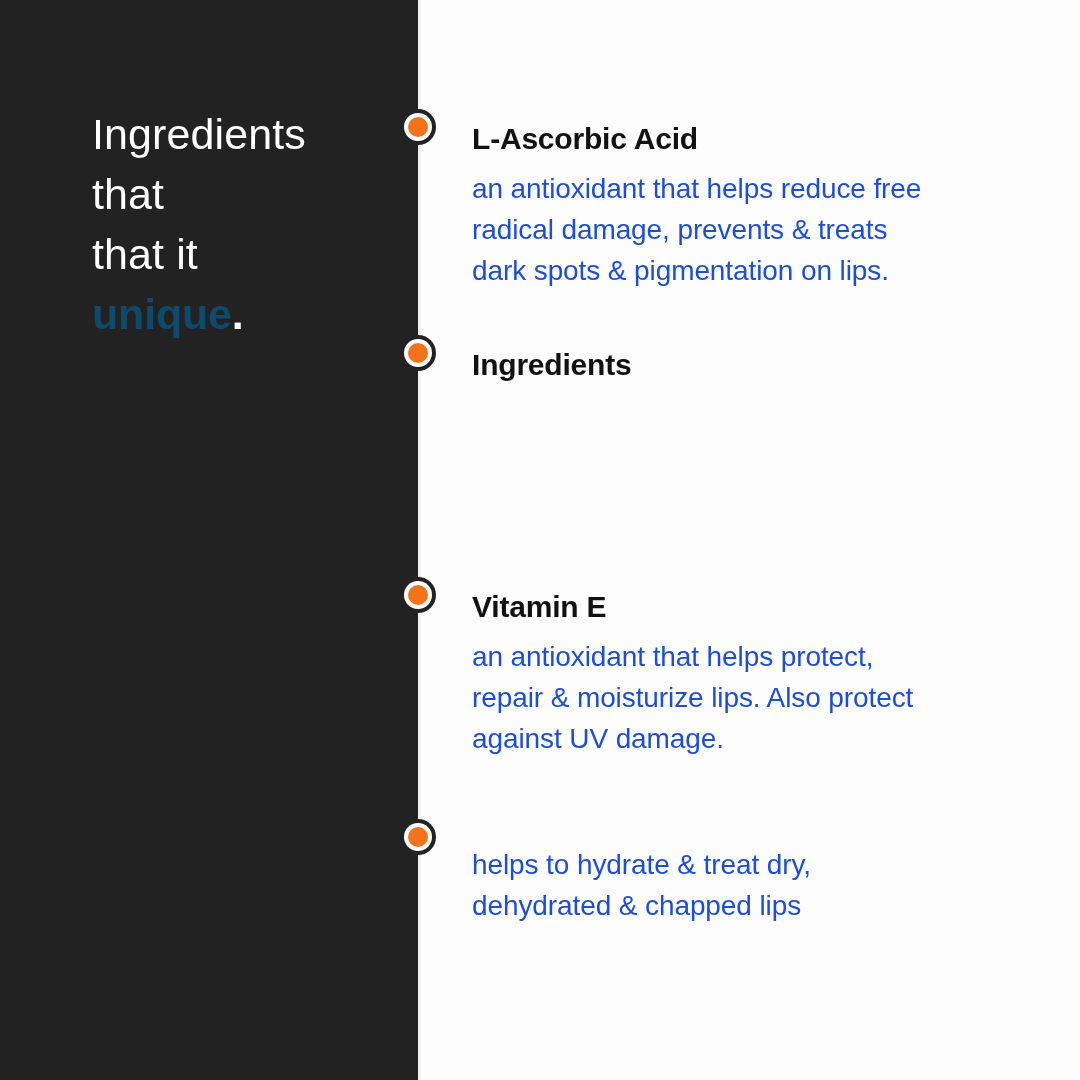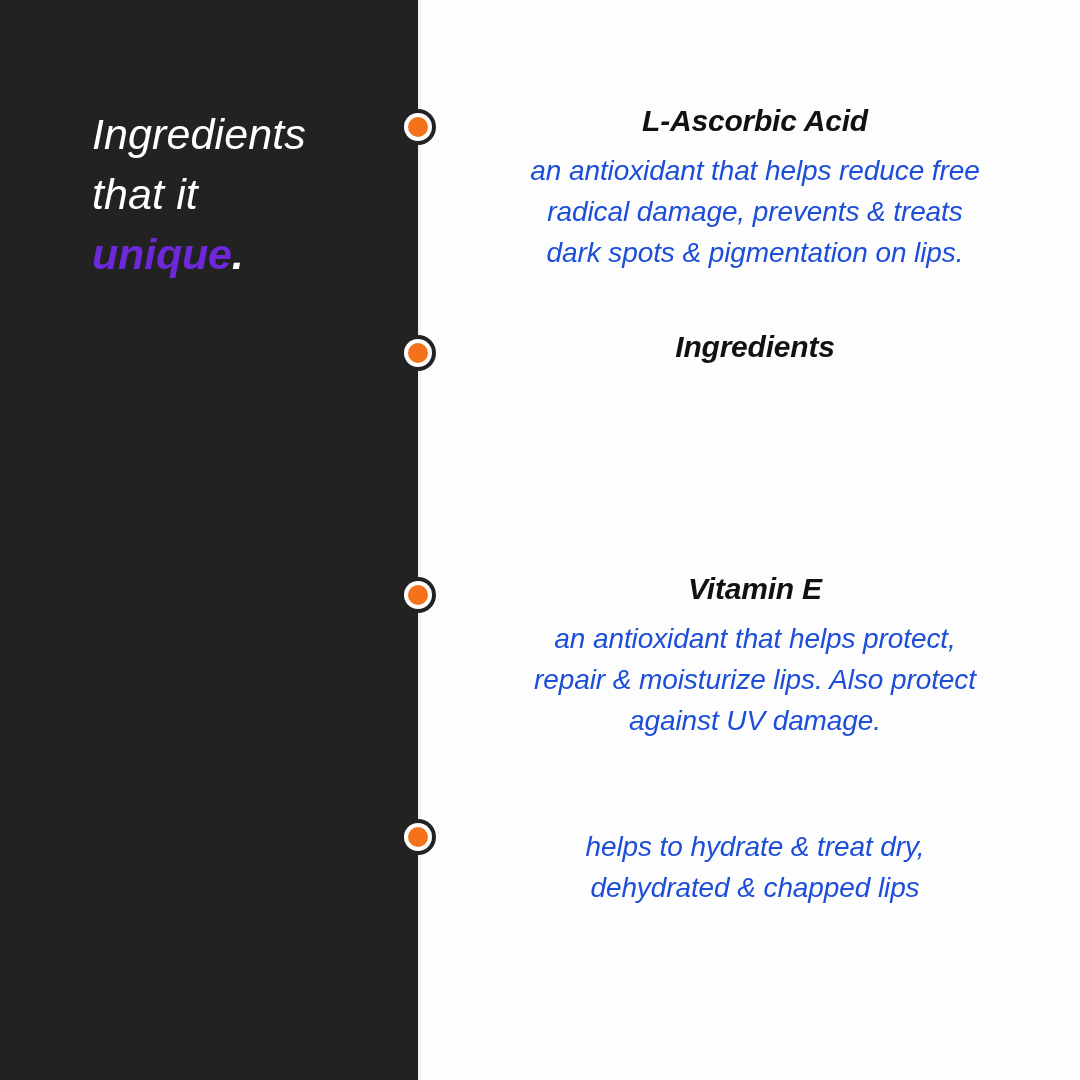--- a/index.html
+++ b/index.html
@@ -16,21 +16,20 @@
     -webkit-font-smoothing: antialiased;
   }
 
   
   .canvas {
     position: relative;
     width: 982px;
     height: 1080px;
     background: #fdfdfd;
     overflow: hidden;
-    font-style: italic;
   }
 
   
   .side-panel {
     position: absolute;
     left: 0;
     top: 0;
     width: 418px;
     height: 1080px;
     background: #222222;
@@ -58,21 +57,21 @@
     font-weight: 300;
     line-height: 60px;
     letter-spacing: 0.1px;
   }
   .heading .hl {
     display: block;
     white-space: nowrap;
   }
   .heading .accent {
     font-weight: 700;
-    color: #6d28d9;
+    color: #0c4a6e;
     letter-spacing: -0.2px;
   }
   .heading .accent-dot {
     font-weight: 700;
     color: #ffffff;
   }
 
   
   .list {
     position: absolute;
@@ -118,23 +117,22 @@
     top: 8px;
     width: 20px;
     height: 20px;
     border-radius: 50%;
     background: #f4721a;
   }
 
   .item-body {
     position: absolute;
     left: 472px;
-    top: 0;
+    top: 18px;
     width: 566px;
-    text-align: center;
   }
 
   .item-title {
     margin: 0;
     font-family: "Liberation Sans", sans-serif;
     font-size: 30px;
     font-weight: 700;
     line-height: 34px;
     color: #111111;
     letter-spacing: -0.2px;
@@ -154,20 +152,21 @@
 </head>
 <body>
 
 <div class="canvas">
 
   <div class="side-panel"></div>
   <div class="panel-seam"></div>
 
   <div class="heading">
     <span class="hl">Ingredients</span>
+    <span class="hl">that</span>
     <span class="hl">that it</span>
     <span class="hl"><span class="accent">unique</span><span class="accent-dot">.</span></span>
   </div>
 
   <div class="list">
 
     <div class="item item-1">
       <span class="bullet">
         <span class="ring"></span>
         <span class="core"></span>

